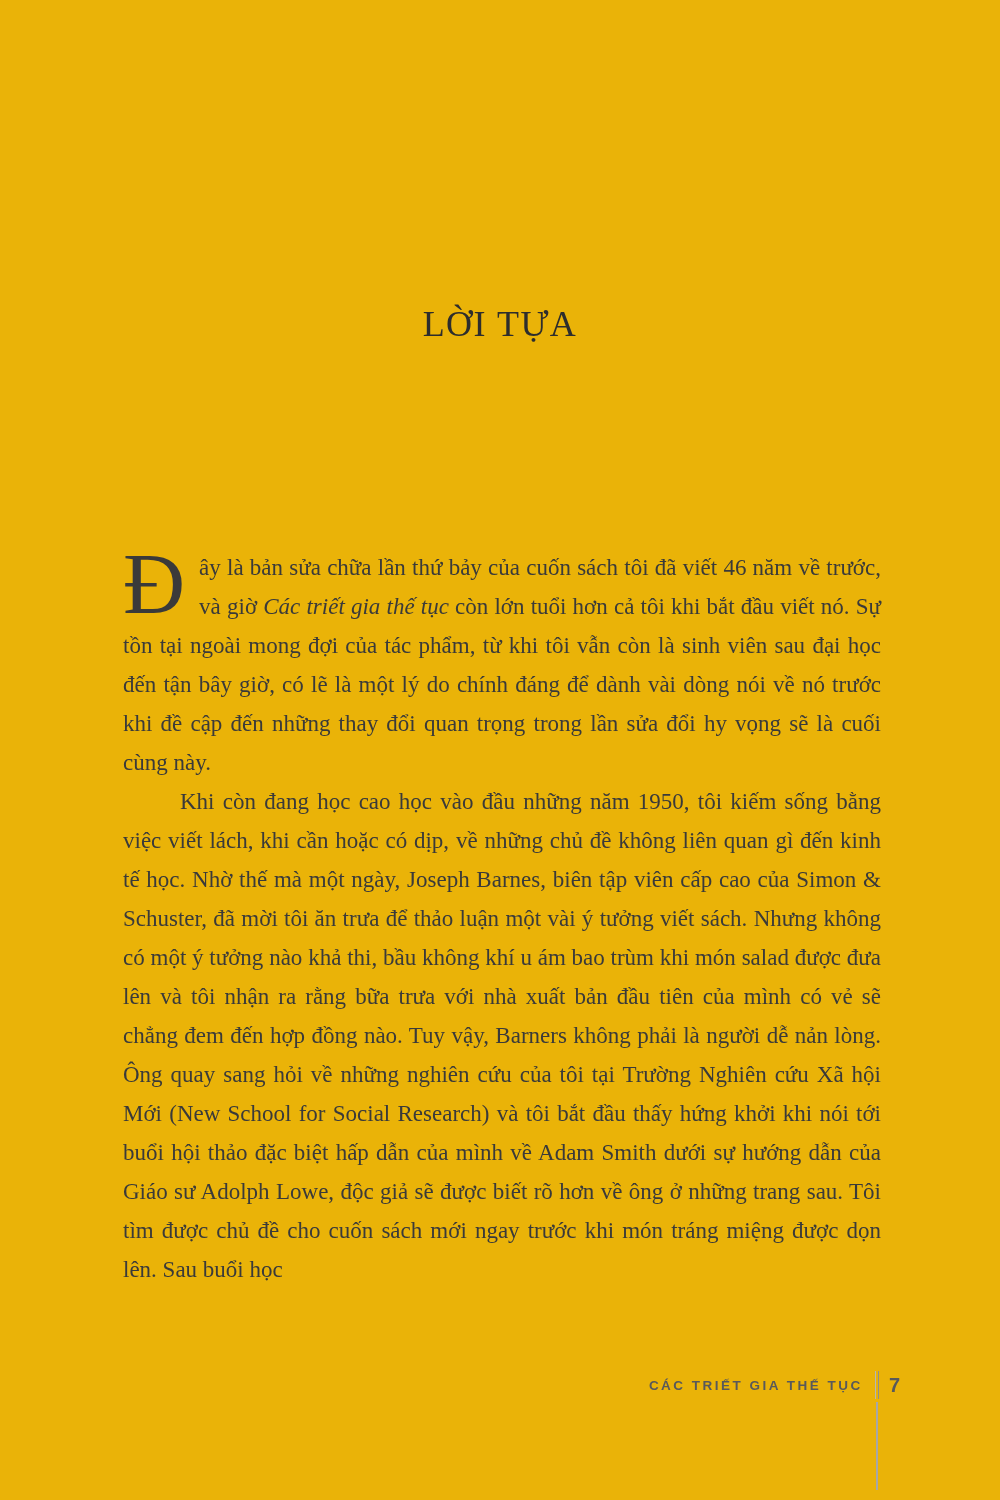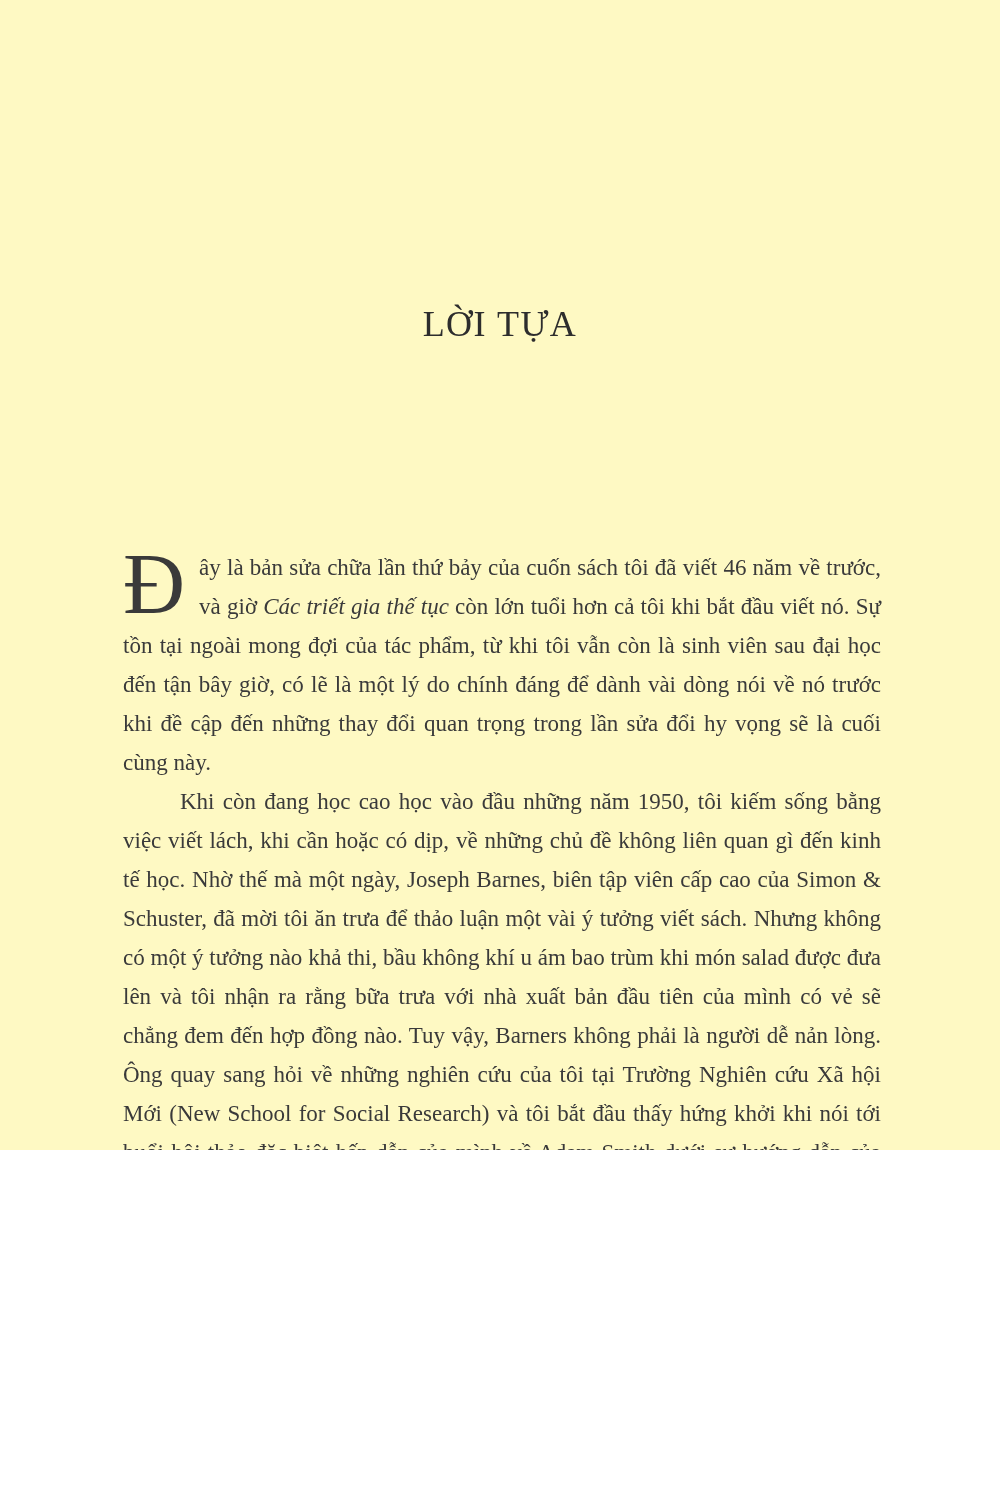--- a/index.html
+++ b/index.html
@@ -3,22 +3,22 @@
 <meta charset="utf-8">
 <style>
   html, body {
     margin: 0;
     padding: 0;
     background: #ffffff;
   }
   .page {
     position: relative;
     width: 1000px;
-    height: 1150px;
-    background: #fef9c3;
+    height: 1500px;
+    background: #eab308;
     font-family: "Liberation Serif", serif;
     color: #3a3a3a;
     overflow: hidden;
   }
   .chapter-title {
     position: absolute;
     top: 298px;
     left: 0;
     width: 100%;
     text-align: center;

